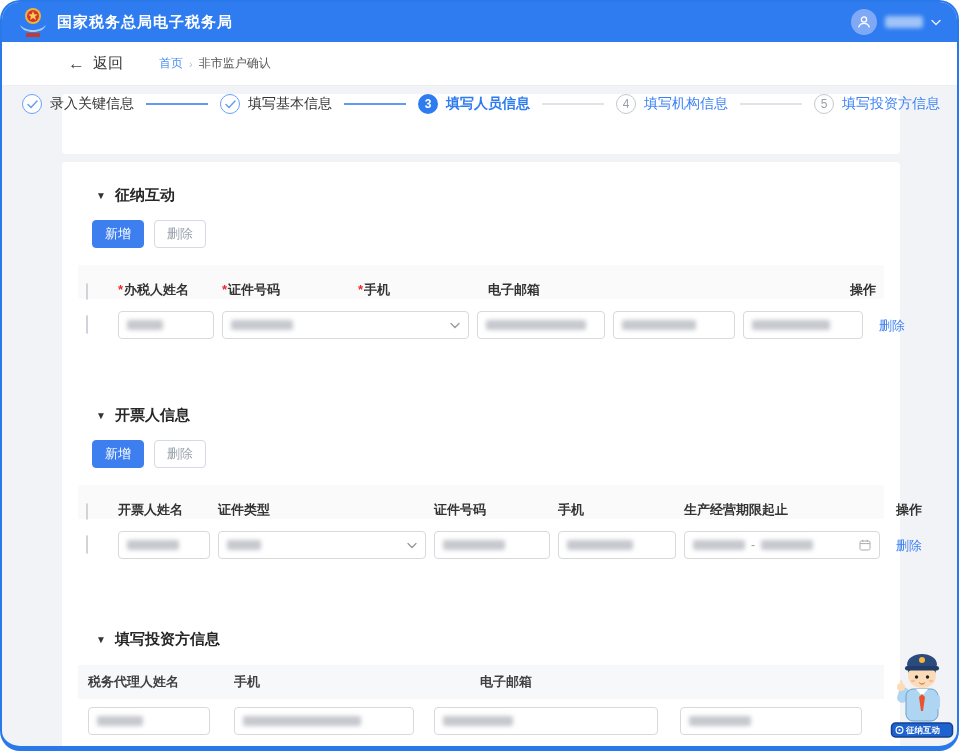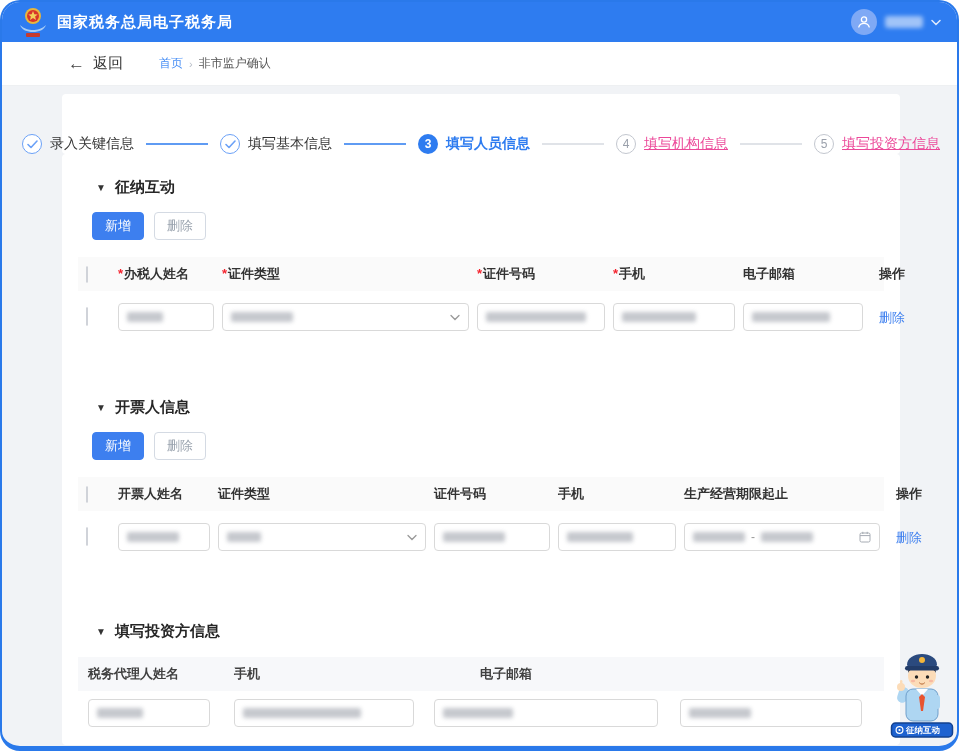--- a/index.html
+++ b/index.html
@@ -22,46 +22,46 @@
   .crumbs { display: flex; align-items: center; gap: 6px; margin-left: 36px; font-size: 12px; }
   .crumb-home { color: #4a90f5; cursor: pointer; }
   .crumb-sep { color: #b6bcc6; font-size: 11px; }
   .crumb-cur { color: #555; }
 
   
   .page { padding: 8px 57px 0 60px; }
   .card { background: #fff; border-radius: 4px; }
 
   
-  .stepper-card { height: 60px; display: flex; align-items: flex-end; justify-content: center; margin-bottom: 0; }
+  .stepper-card { height: 60px; display: flex; align-items: flex-start; justify-content: center; margin-bottom: 8px; }
   .stepper { display: flex; align-items: center; }
   .step { display: flex; align-items: center; gap: 8px; }
   .step-circle { width: 20px; height: 20px; border-radius: 50%; display: flex; align-items: center; justify-content: center; font-size: 12px; flex: 0 0 auto; }
   .step.done .step-circle { border: 1px solid #6ba1f7; color: #6ba1f7; background: #fff; }
   .step.active .step-circle { background: #2e7cf0; color: #fff; font-weight: bold; }
   .step.pending .step-circle { border: 1px solid #c3c7cf; color: #9aa0ab; background: #fff; }
   .step-label { font-size: 14px; white-space: nowrap; }
   .step.done .step-label { color: #333; }
   .step.active .step-label { color: #2e7cf0; font-weight: bold; }
-  .step.pending .step-label { color: #ec4899; text-decoration: underline; }
+  .step.pending .step-label { color: #3b82f6; }
   .connector { width: 62px; height: 2px; margin: 0 12px; }
   .connector.blue { background: #5f9bf3; }
   .connector.gray { background: #e0e3e8; }
 
   
   .main-card { padding: 10px 16px 18px 16px; min-height: 578px; position: relative; }
   .section-head { display: flex; align-items: center; gap: 9px; margin: 14px 0 0 18px; }
   .tri { font-size: 10px; color: #333; }
   .section-title { font-size: 15px; font-weight: bold; color: #262626; }
   .btn-row { display: flex; gap: 10px; margin: 15px 0 0 14px; }
   .btn { height: 28px; padding: 0 12px; font-size: 13px; border-radius: 4px; display: flex; align-items: center; cursor: pointer; }
   .btn-primary { background: #3d7fef; color: #fff; border: 1px solid #3d7fef; }
   .btn-plain { background: #fff; color: #9aa3ae; border: 1px solid #d4dae3; }
 
-  .grid-head { margin-top: 17px; height: 34px; background: #fafafa; display: flex; align-items: center; padding: 0 8px; font-size: 13px; color: #333; font-weight: bold; }
+  .grid-head { margin-top: 17px; height: 34px; background: #fafafa; display: flex; align-items: flex-end; padding: 0 8px; font-size: 13px; color: #333; font-weight: bold; }
   .grid-row { margin-top: 7px; height: 38px; display: flex; align-items: center; padding: 0 8px; }
   .cell { flex: 0 0 auto; margin-right: 8px; }
   .cell:last-child { margin-right: 0; }
   .req { color: #f5222d; margin-right: 1px; }
   .op-col { margin-left: auto; width: 34px; text-align: right; }
 
   .checkbox { width: 14px; height: 14px; border: 1px solid #d0d3d9; border-radius: 2px; background: #fff; cursor: pointer; }
   .field { height: 28px; border: 1px solid #d9d9d9; border-radius: 4px; background: #fff; display: flex; align-items: center; padding: 0 8px; }
   .select { justify-content: space-between; cursor: pointer; }
   .redact { height: 10px; background: #b7bac1; border-radius: 2px; filter: blur(2px); opacity: .8; }
@@ -162,21 +162,20 @@
         <span class="section-title">征纳互动</span>
       </div>
       <div class="btn-row">
         <div class="btn btn-primary">新增</div>
         <div class="btn btn-plain">删除</div>
       </div>
 
       <div class="grid-head">
         <span class="cell" style="width:24px"><span class="checkbox"></span></span>
         <span class="cell" style="width:96px"><span class="req">*</span><span>办税人姓名</span></span>
-        <span class="cell" style="width:247px"><span class="req">*</span><span>证件类型</span></span>
         <span class="cell" style="width:128px"><span class="req">*</span><span>证件号码</span></span>
         <span class="cell" style="width:122px"><span class="req">*</span><span>手机</span></span>
         <span class="cell" style="width:120px"><span>电子邮箱</span></span>
         <span class="cell op-col">操作</span>
       </div>
 
       <div class="grid-row">
         <span class="cell" style="width:24px"><span class="checkbox"></span></span>
         <span class="cell field" style="width:96px">
             <span class="redact" style="width:36px"></span>

